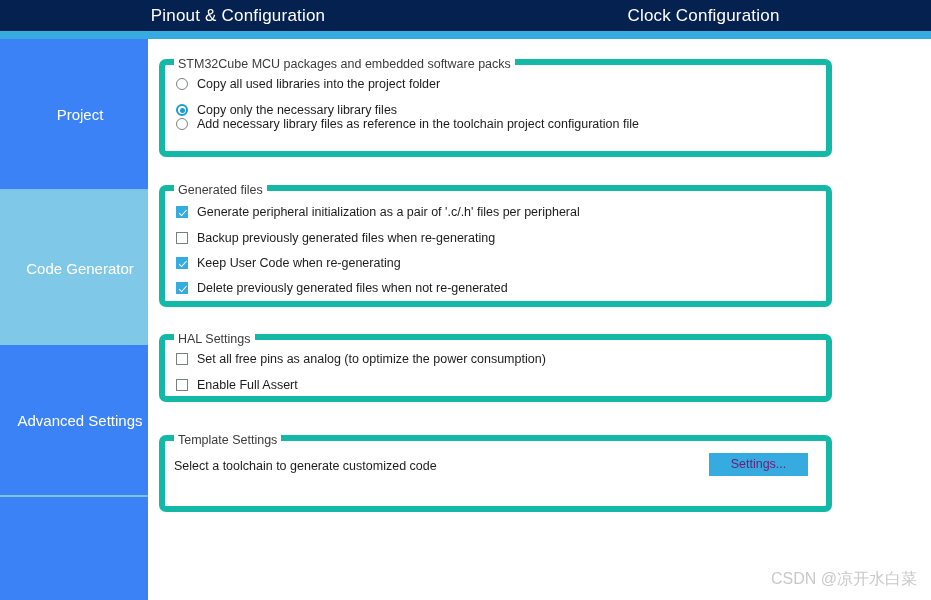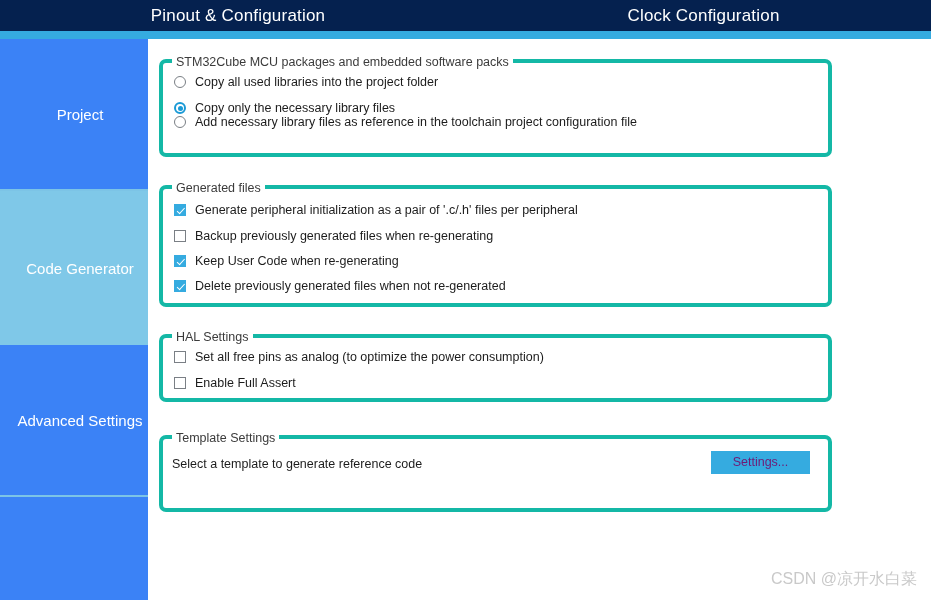--- a/index.html
+++ b/index.html
@@ -87,21 +87,21 @@
     position: absolute;
     left: 148px; top: 39px;
     width: 783px;
     height: 561px;
     background: #ffffff;
   }
 
   .groupbox {
     position: absolute;
     box-sizing: border-box;
-    border: 4px solid #14b8a6;
+    border: 6px solid #14b8a6;
     border-radius: 7px;
   }
   .group-title {
     position: absolute;
     top: -8px;
     left: 9px;
     background: #ffffff;
     padding: 0 4px;
     font-size: 12.5px;
     color: #3b3b3b;
@@ -292,19 +292,19 @@
     </div>
 
     <div class="opt-row" style="left:11px; top:38px;">
       <span class="checkbox"></span>
       <span class="opt-label">Enable Full Assert</span>
     </div>
   </div>
 
   <div class="groupbox gb-template">
     <div class="group-title">Template Settings</div>
-    <div class="tmpl-text">Select a template to generate reference code</div>
+    <div class="tmpl-text">Select a toolchain to generate customized code</div>
     <button class="settings-btn">Settings...</button>
   </div>
 
 </div>
 
 <div class="watermark">CSDN @凉开水白菜</div>
 
 </body></html>

